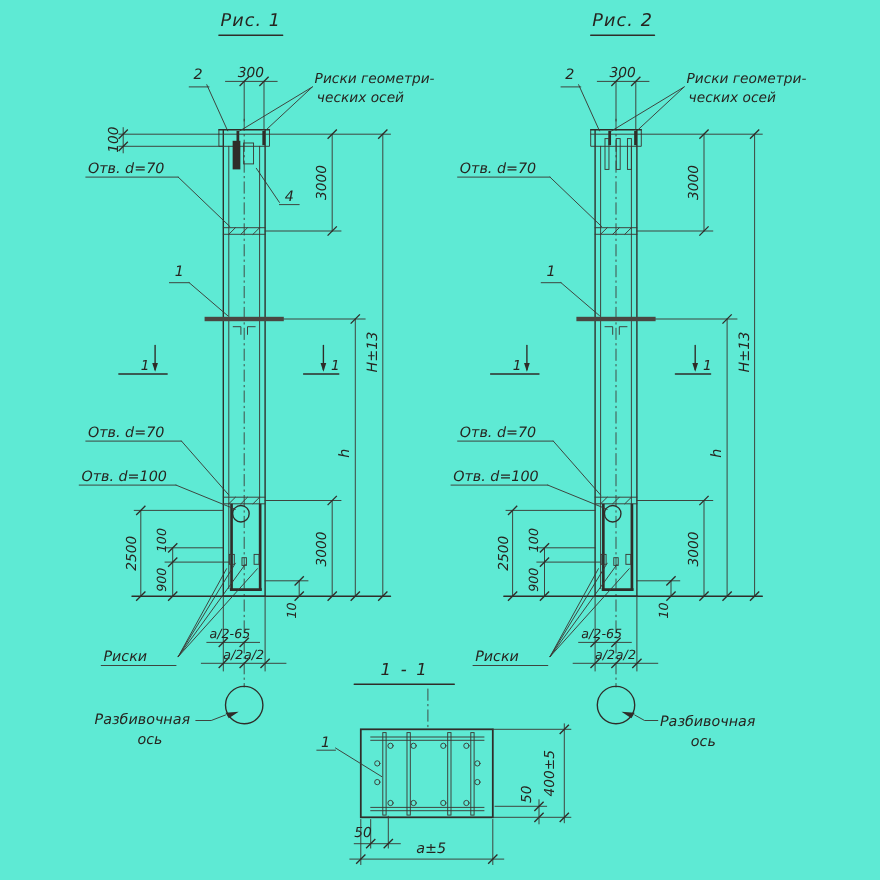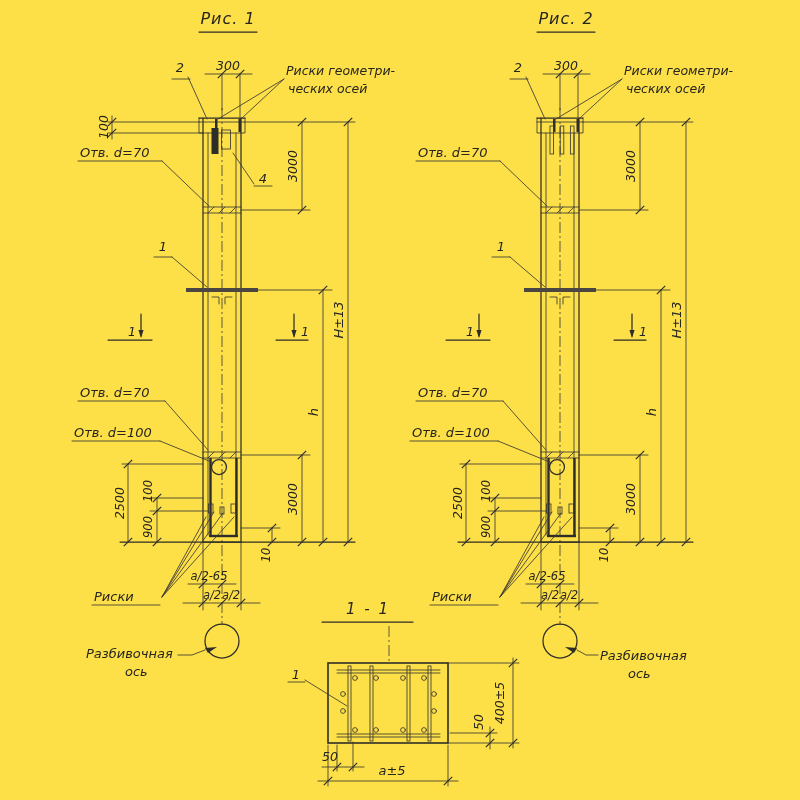--- a/index.html
+++ b/index.html
@@ -1,16 +1,16 @@
 <!DOCTYPE html>
 <html><head>
 <meta charset="utf-8">
 <style>
   html,body{margin:0;padding:0;background:#e8e8e6;}
-  .stage{position:relative;width:800px;height:800px;background:#fde047;overflow:hidden;
+  .stage{position:relative;width:800px;height:800px;background:#5eead4;overflow:hidden;
          font-family:"DejaVu Sans",sans-serif;}
   svg{position:absolute;left:0;top:0;}
   text{fill:#272520;font-family:"DejaVu Sans",sans-serif;font-style:italic;}
   .t16{font-size:16px;letter-spacing:1px;}
   .t15{font-size:15px;letter-spacing:2px;}
   .t13{font-size:13px;}
   .t12{font-size:12.5px;}
   .t11{font-size:11.5px;}
   .s1{stroke:#2f2d29;stroke-width:1.25;fill:none;stroke-linecap:round;}
   .s0{stroke:#3b3934;stroke-width:.85;fill:none;stroke-linecap:round;}

